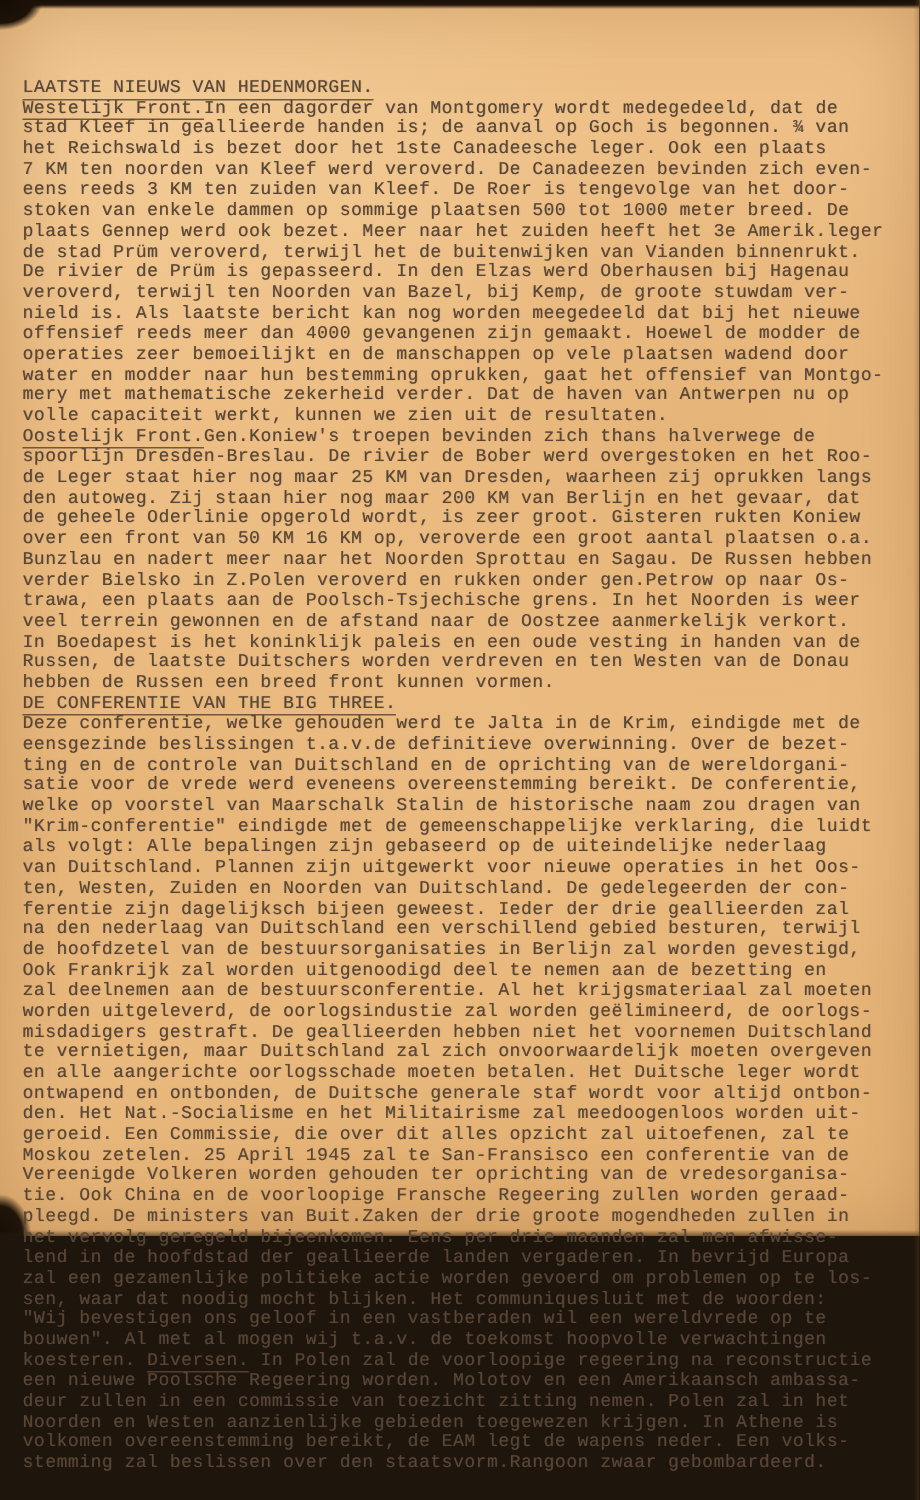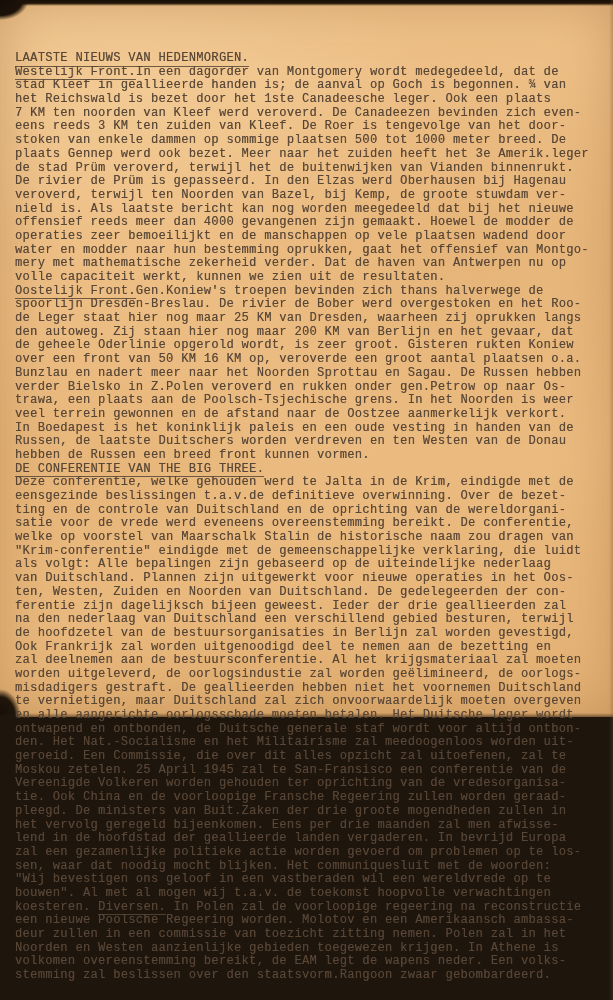--- a/index.html
+++ b/index.html
@@ -6,21 +6,21 @@
     margin: 0;
     padding: 0;
     width: 613px;
     height: 1000px;
     overflow: hidden;
     background: #1e150d;
   }
   .scan {
     position: relative;
     width: 613px;
-    height: 717px;
+    height: 824px;
     background:
       radial-gradient(ellipse 420px 260px at 22% 12%, rgba(248,214,164,0.45), rgba(248,214,164,0) 70%),
       radial-gradient(ellipse 380px 300px at 78% 35%, rgba(214,158,94,0.30), rgba(214,158,94,0) 72%),
       radial-gradient(ellipse 300px 220px at 15% 65%, rgba(222,168,104,0.28), rgba(222,168,104,0) 70%),
       radial-gradient(ellipse 340px 240px at 85% 88%, rgba(226,172,108,0.30), rgba(226,172,108,0) 70%),
       radial-gradient(ellipse 500px 160px at 50% 99%, rgba(210,154,90,0.28), rgba(210,154,90,0) 75%),
       linear-gradient(175deg, #eec189 0%, #ecbd83 45%, #e7b67a 100%);
     box-shadow: inset 0 0 55px rgba(140,90,40,0.35);
   }
   .edge-top {

